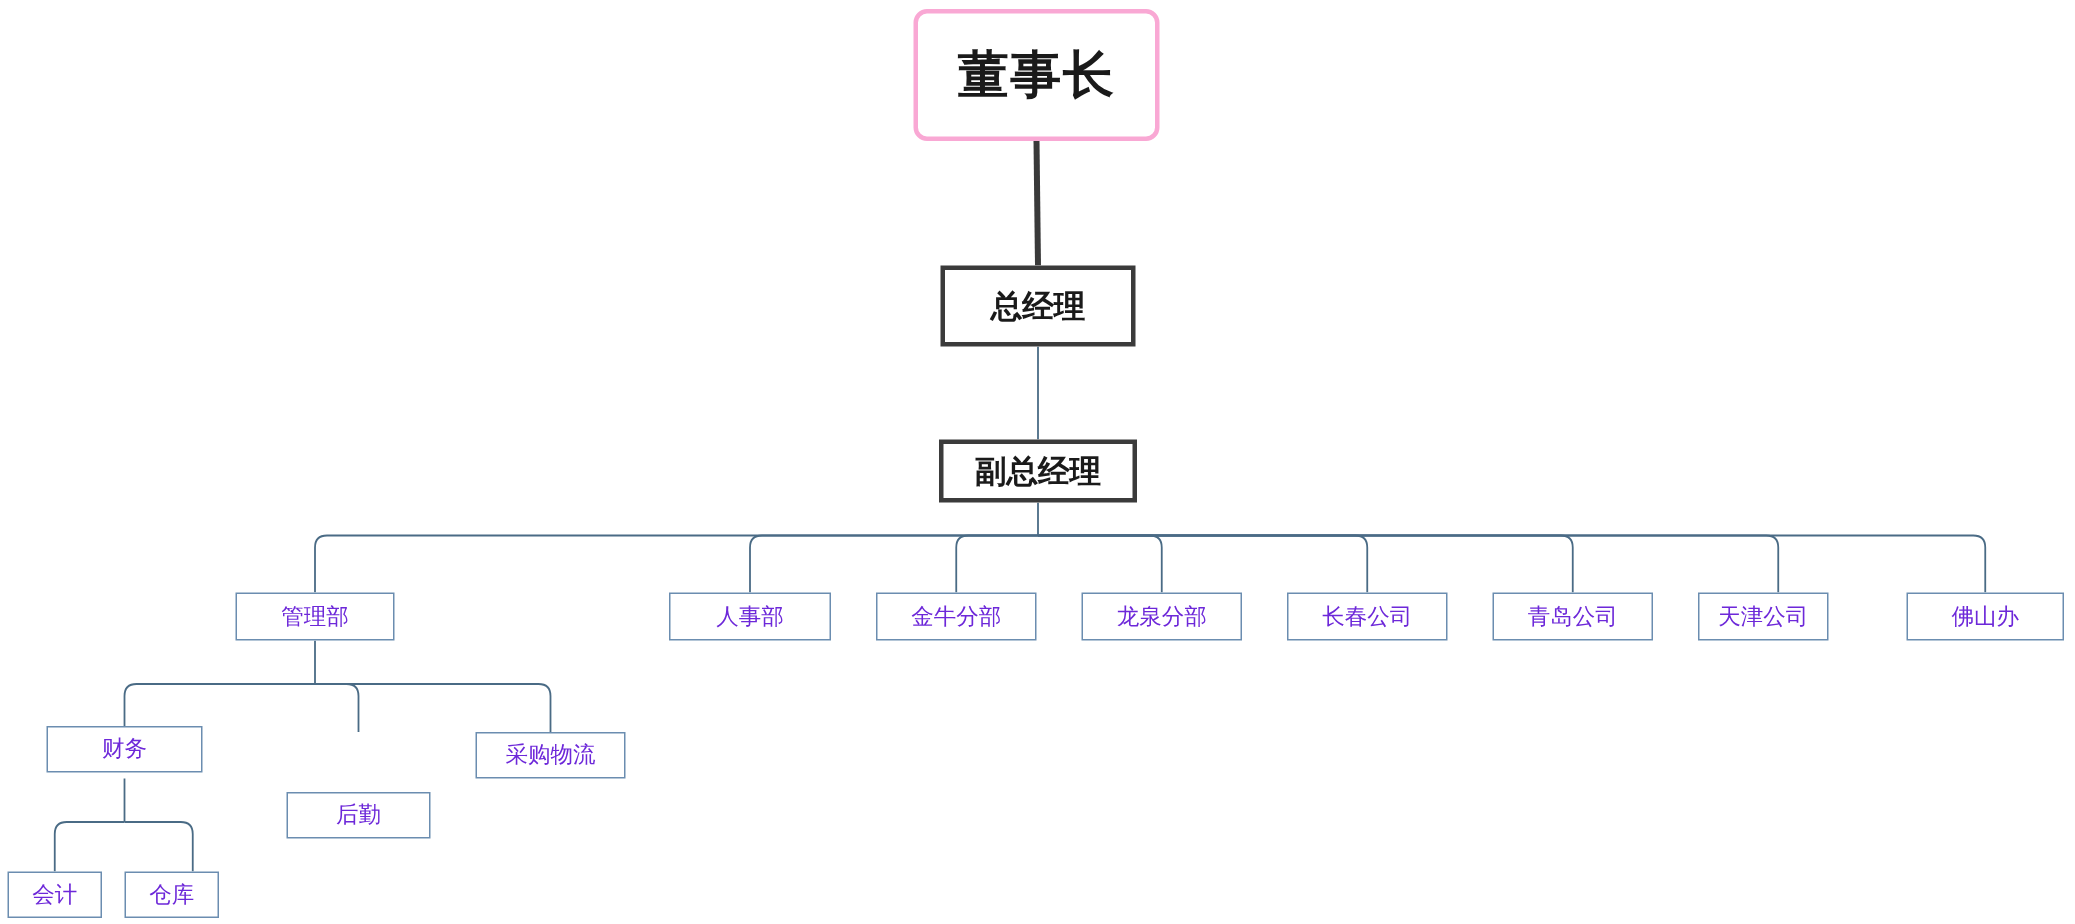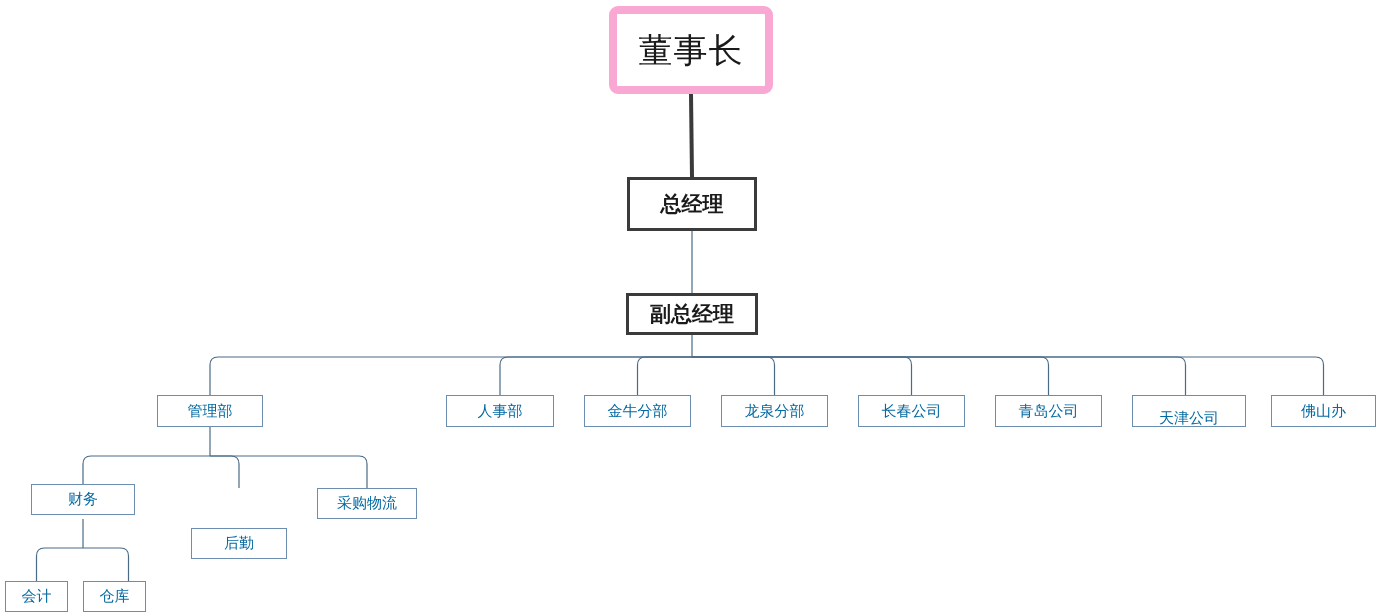--- a/index.html
+++ b/index.html
@@ -23,45 +23,45 @@
     background:#ffffff;
     display:flex;
     align-items:center;
     justify-content:center;
     white-space:nowrap;
     color:#1a1a1a;
     line-height:1;
   }
   
   .node.level-root{
-    border:8px solid #f9a8d4;
+    border:3px solid #f9a8d4;
     border-radius:9px;
     font-size:34px;
-    font-weight:normal;
+    font-weight:bold;
     letter-spacing:1px;
   }
   
   .node.level-exec{
     border:3px solid #3b3b3b;
     font-size:21px;
     font-weight:bold;
   }
   .node.level-exec2{
     border:3px solid #3b3b3b;
     font-size:21px;
     font-weight:bold;
   }
   
   .node.level-dept,
   .node.level-sub,
   .node.level-leaf{
     border:1px solid #6b8db0;
     font-size:15px;
     font-weight:normal;
-    color:#0369a1;
+    color:#6d28d9;
   }
 </style>
 </head>
 <body>
 
 <div id="chart-canvas">
 
   <svg id="connector-layer" viewBox="0 0 1383 616" width="1383" height="616" xmlns="http://www.w3.org/2000/svg">
       <path d="M 691 94 L 692 177" fill="none" stroke="#3a3a3a" stroke-width="4" stroke-linecap="butt"></path>
       <path d="M 692 231 L 692 293" fill="none" stroke="#4a6b85" stroke-width="1.2" stroke-linecap="butt"></path>
@@ -107,21 +107,21 @@
       </div>
       <div class="node level-dept" style="left: 721px; top: 395px; width: 107px; height: 32px;">
         <span>龙泉分部</span>
       </div>
       <div class="node level-dept" style="left: 858px; top: 395px; width: 107px; height: 32px;">
         <span>长春公司</span>
       </div>
       <div class="node level-dept" style="left: 995px; top: 395px; width: 107px; height: 32px;">
         <span>青岛公司</span>
       </div>
-      <div class="node level-dept" style="left: 1132px; top: 395px; width: 114px; height: 32px; align-items: flex-end;">
+      <div class="node level-dept" style="left: 1132px; top: 395px; width: 87px; height: 32px;">
         <span>天津公司</span>
       </div>
       <div class="node level-dept" style="left: 1271px; top: 395px; width: 105px; height: 32px;">
         <span>佛山办</span>
       </div>
     </div>
 
   <div id="management-children-group">
       <div class="node level-sub" style="left: 31px; top: 484px; width: 104px; height: 31px;">
         <span>财务</span>

